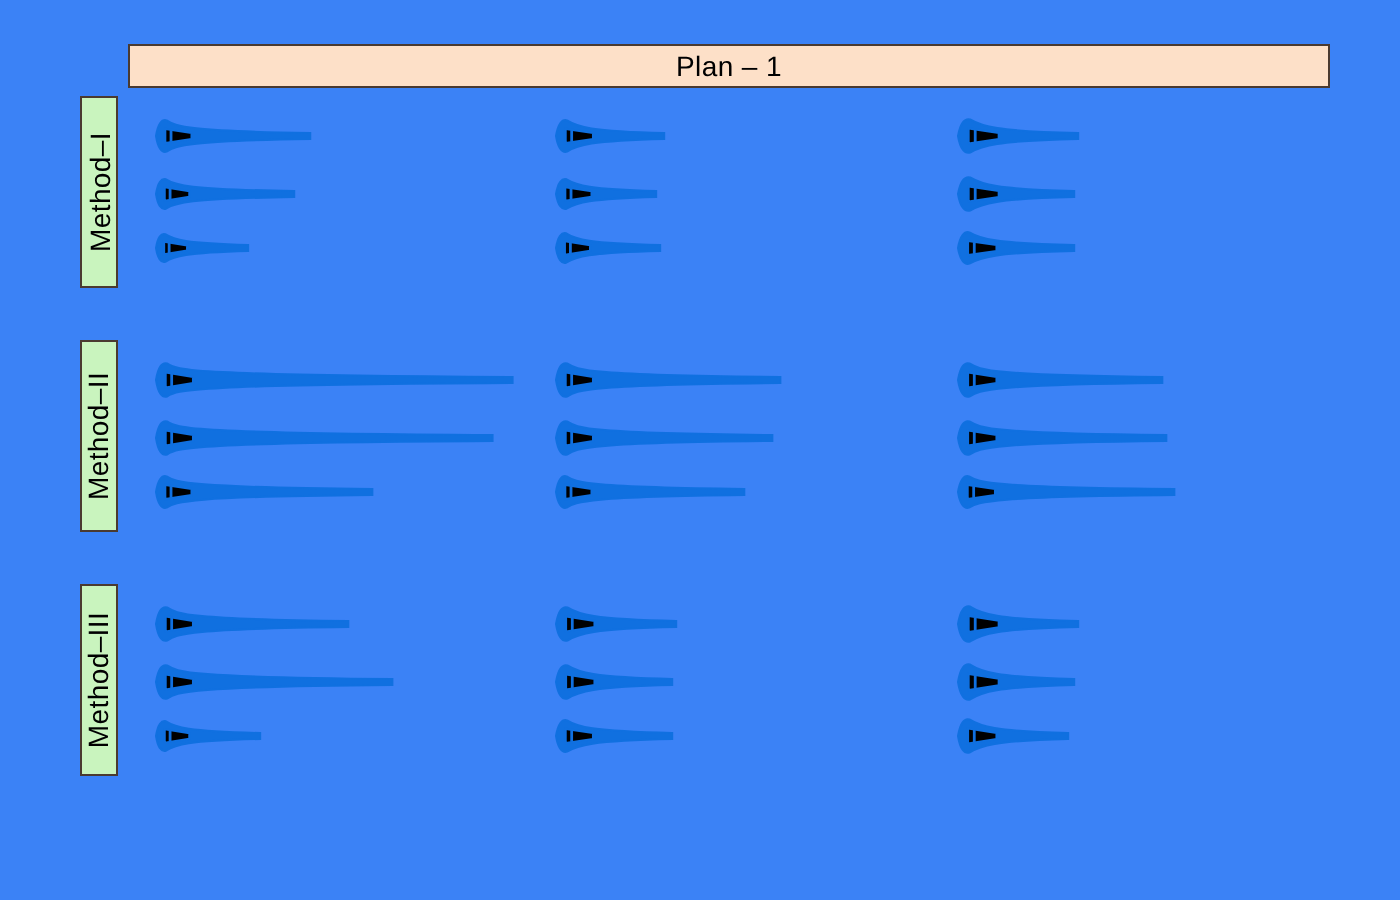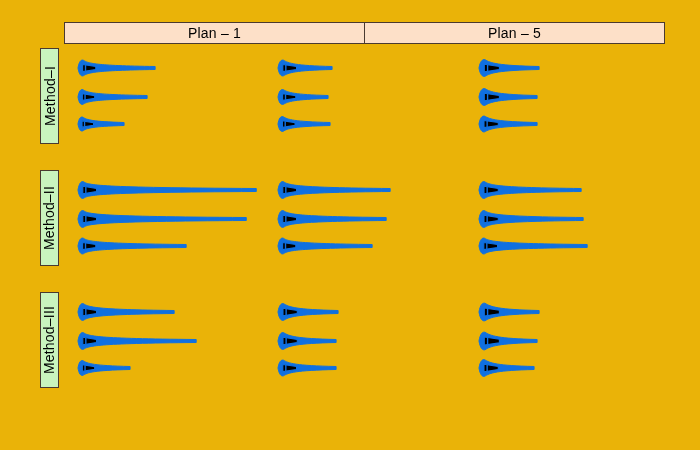--- a/index.html
+++ b/index.html
@@ -11,21 +11,21 @@
     width: 700px;
     height: 450px;
     overflow: hidden;
     font-family: "Liberation Sans", sans-serif;
     color: #000000;
   }
   #figure {
     position: relative;
     width: 700px;
     height: 450px;
-    background: #eab308;
+    background: #3b82f6;
   }
 
   
   .col-strip-row {
     position: absolute;
     left: 64px;
     top: 22px;
     width: 601px;
     height: 22px;
     display: flex;
@@ -94,23 +94,20 @@
   }
 </style>
 </head>
 <body>
 
 <div id="figure">
 
   <div class="col-strip-row">
     <div class="col-strip">
       <span>Plan – 1</span>
-    </div>
-    <div class="col-strip">
-      <span>Plan – 5</span>
     </div>
   </div>
 
   <div class="row-strip" style="top:48px;height:96px;">
     <span>Method–I</span>
   </div>
   <div class="row-strip" style="top:170px;height:96px;">
     <span>Method–II</span>
   </div>
   <div class="row-strip" style="top:292px;height:96px;">

